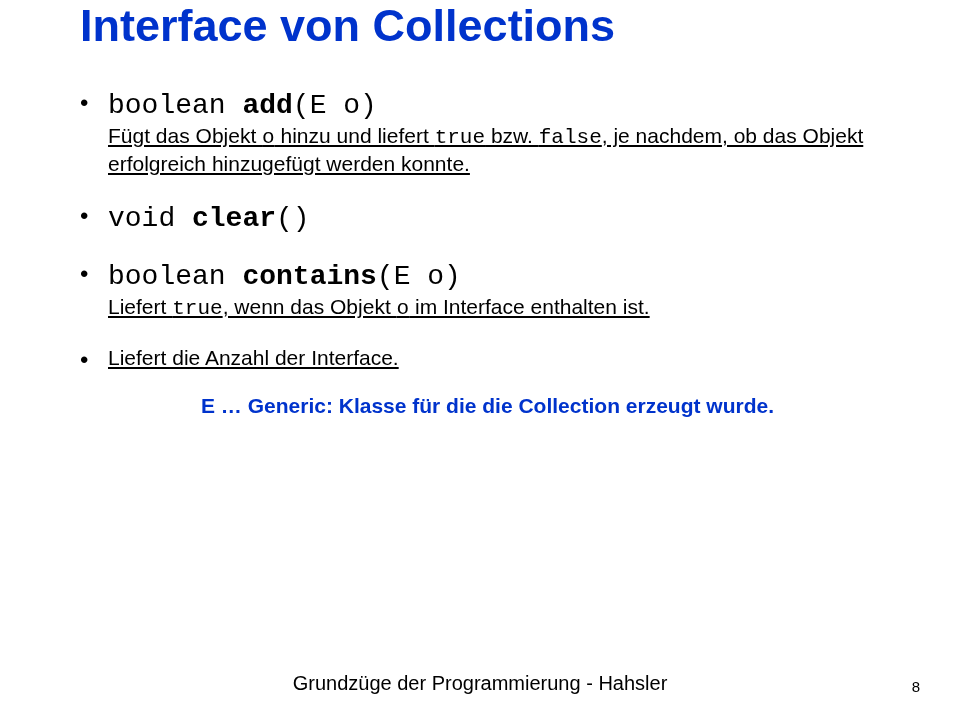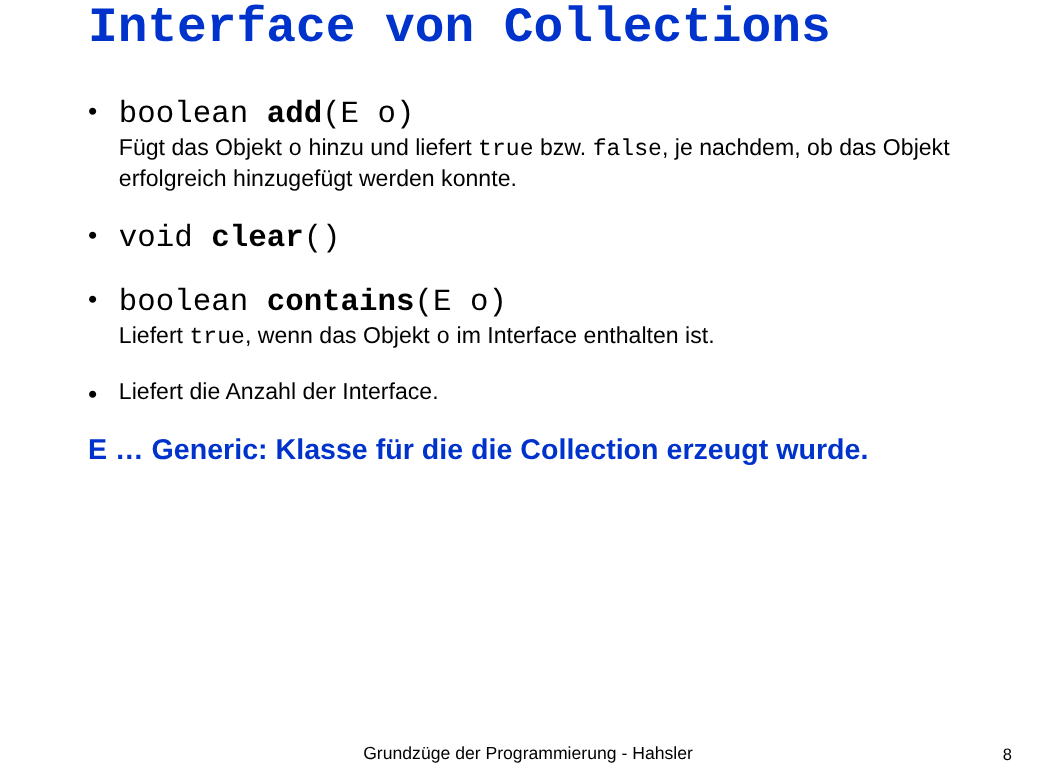--- a/index.html
+++ b/index.html
@@ -17,21 +17,20 @@
     }
     .slide {
       padding: 0 60px 0 80px;
     }
     .title {
       color: #0033cc;
       font-size: 45px;
       font-weight: bold;
       margin-top: 0;
       margin-bottom: 36px;
-      font-family: Liberation Mono, monospace;
     }
     .bullet-list {
       list-style: none;
       padding: 0;
     }
     .bullet-item {
       position: relative;
       padding-left: 28px;
       margin-bottom: 23px;
       line-height: 1.25;
@@ -54,35 +53,36 @@
     }
     .code-inline {
       font-family: "Courier New", Courier, monospace;
       font-size: 21px;
     }
     .desc {
       font-family: Arial, Helvetica, sans-serif;
       font-size: 21px;
       color: #000;
       display: block;
+      text-decoration: underline;
     }
     .generic-note {
       color: #0033cc;
-      font-size: 26px;
+      font-size: 21px;
       font-weight: bold;
-      text-align: left;
+      text-align: center;
       margin-top: 18px;
       padding-right: 5px;
     }
     .footer {
       position: absolute;
       bottom: 18px;
       width: 960px;
       text-align: center;
-      font-size: 16px;
+      font-size: 20px;
       color: #000;
     }
     .page-num {
       position: absolute;
       bottom: 18px;
       right: 40px;
       font-size: 15px;
       color: #000;
     }
   </style>

